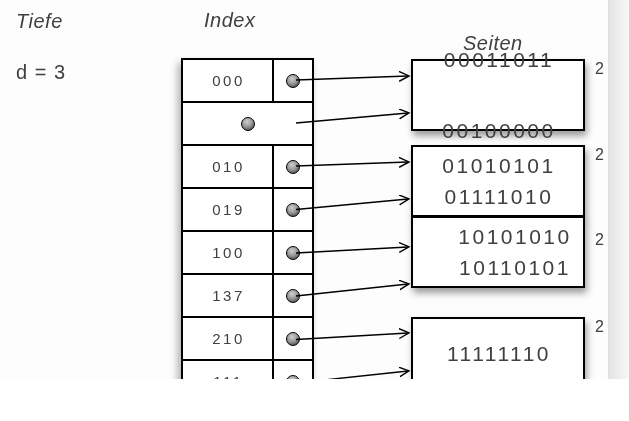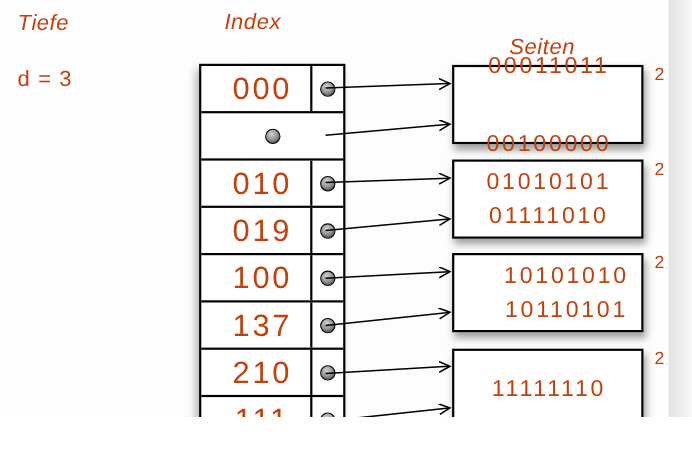--- a/index.html
+++ b/index.html
@@ -3,21 +3,21 @@
 <meta charset="utf-8">
 <style>
   html, body { margin: 0; padding: 0; }
   .canvas {
     position: relative;
     width: 629px;
     height: 379px;
     background: #fdfdfd;
     overflow: hidden;
     font-family: "Liberation Sans", sans-serif;
-    color: #c2410c;
+    color: #404040;
   }
   .edge-strip {
     position: absolute;
     top: 0; right: 0;
     width: 20px; height: 421px;
     background: linear-gradient(to right, #e4e4e4, #f7f7f7);
     border-left: 1px solid #dedede;
   }
   .hdr {
     position: absolute;
@@ -53,23 +53,23 @@
     display: flex;
     border-bottom: 2px solid #000;
   }
   .index-row:last-child { border-bottom: none; }
   .cell-bits {
     width: 87px;
     border-right: 2px solid #000;
     display: flex;
     align-items: center;
     justify-content: center;
-    font-size: 28px;
+    font-size: 15px;
     letter-spacing: 2.5px;
-    padding-left: 12px;
+    padding-left: 2px;
   }
   .cell-dot {
     flex: 1;
     display: flex;
     align-items: center;
     justify-content: center;
   }
   .dot {
     width: 12px; height: 12px;
     border-radius: 50%;
@@ -89,21 +89,21 @@
     flex-direction: column;
     align-items: center;
     justify-content: center;
     font-size: 21px;
     line-height: 31px;
     letter-spacing: 2.5px;
     padding-left: 2px;
   }
   .page-1 { top: 59px; gap: 40px; }
   .page-2 { top: 145px; }
-  .page-3 { top: 230px; padding-left: 34px; }
+  .page-3 { top: 216px; padding-left: 34px; }
   .page-4 { top: 317px; }
   .local-depth {
     position: absolute;
     left: 595px;
     font-size: 16px;
     line-height: 16px;
   }
   .ld-1 { top: 61px; }
   .ld-2 { top: 147px; }
   .ld-3 { top: 232px; }

